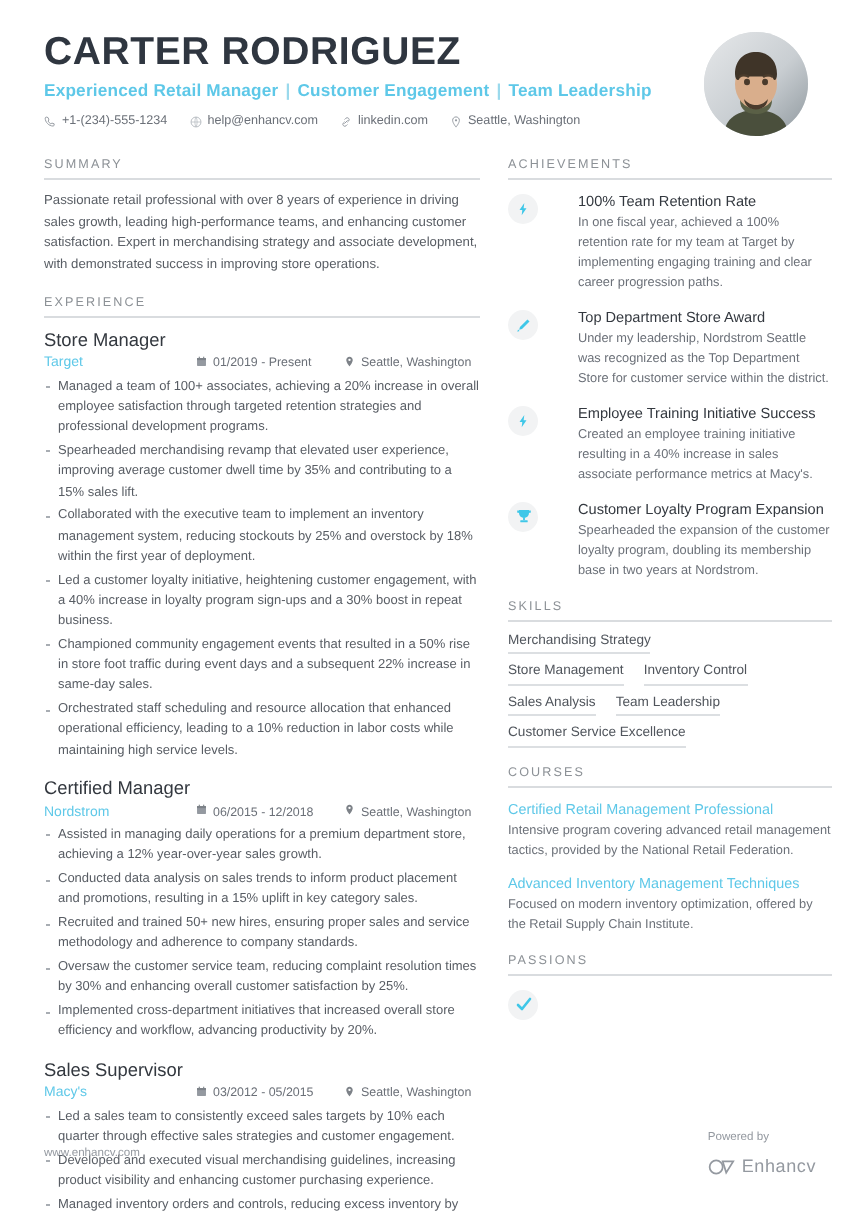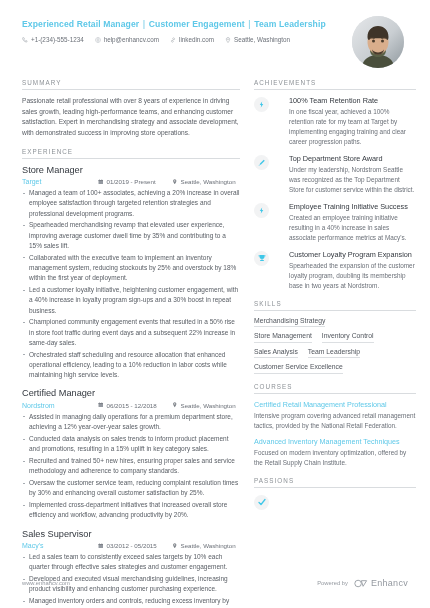--- a/index.html
+++ b/index.html
@@ -207,41 +207,42 @@
     left: 0; right: 0;
     bottom: 20px;
     padding: 0 22px;
     display: flex;
     align-items: center;
     justify-content: space-between;
   }
   .footer-url { font-size: 5.8px; color: #9499a0; }
   .footer-right {
     display: flex;
-    align-items: center;
     gap: 6px;
+    flex-direction: column;
   }
   .powered { font-size: 5.8px; color: #9499a0; }
   .brand {
     display: flex;
     align-items: center;
     gap: 3px;
     font-size: 9px;
     color: #9499a0;
     letter-spacing: 0.3px;
   }
   .brand svg { display: block; }
 </style>
 </head>
 <body>
 
 <div class="page">
 
   <div class="header">
     <div class="header-left">
+      <div class="name">CARTER RODRIGUEZ</div>
       <div class="headline">
         <span>Experienced Retail Manager</span>
         <span class="sep">|</span>
         <span>Customer Engagement</span>
         <span class="sep">|</span>
         <span>Team Leadership</span>
       </div>
       <div class="contacts">
         <div class="contact">
           <span>

